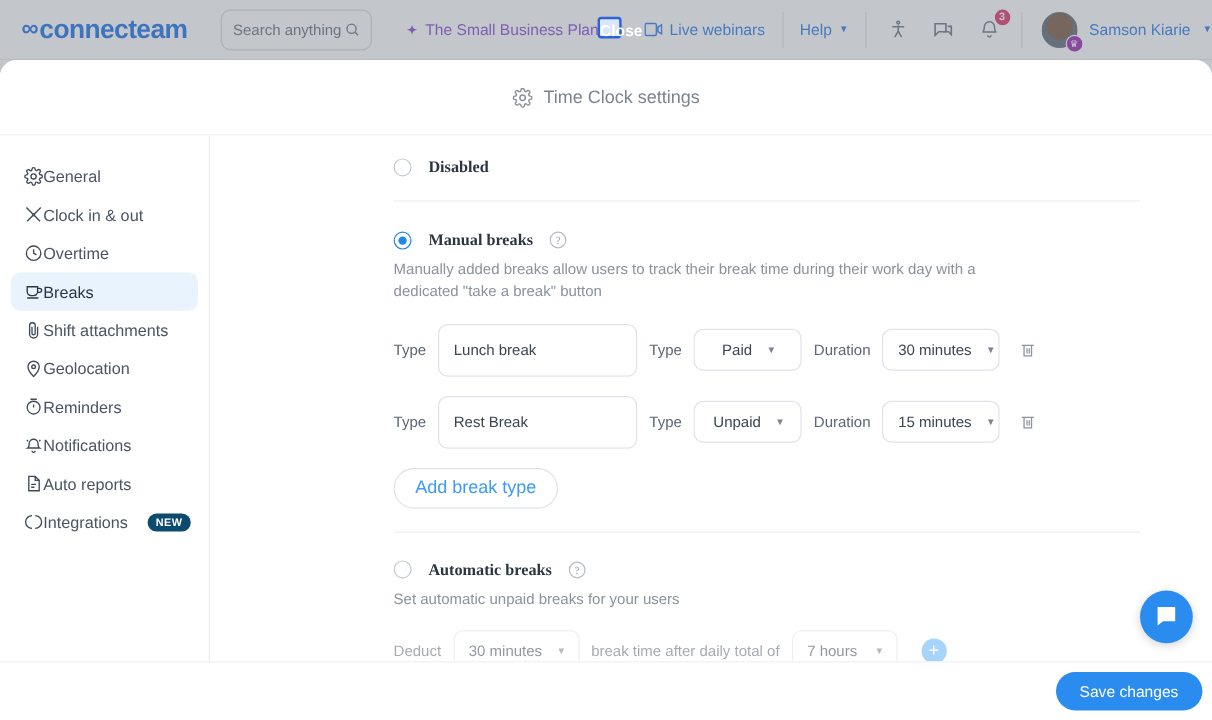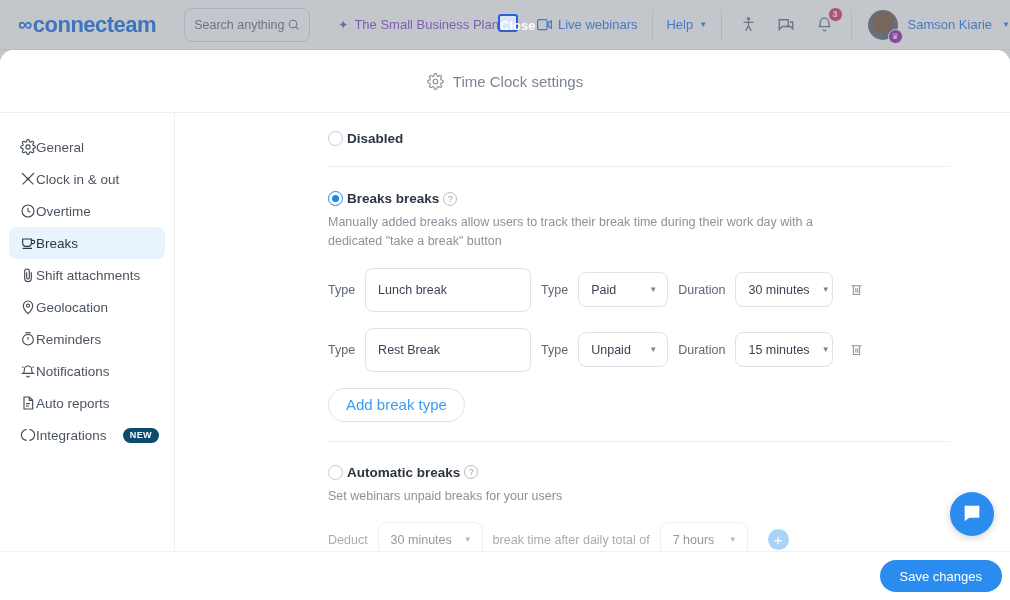--- a/index.html
+++ b/index.html
@@ -152,21 +152,21 @@
   }
 
   .content {
     flex: 1;
     padding: 18px 0 0 0;
     background:#fff;
     position: relative;
   }
   .content-inner { padding-left: 153px; padding-right: 60px; }
 
-  .opt-row { display:flex; align-items:center; gap:4px; }
+  .opt-row { display:flex; align-items:center; gap:14px;font-family:Liberation Serif, serif; }
   .radio {
     width: 15px; height: 15px; border-radius: 50%;
     border: 1.6px solid #c5cbd4; background:#fff;
     flex: 0 0 15px; position: relative;
   }
   .radio.checked { border-color: #1e88e5; }
   .radio.checked::after {
     content:''; position:absolute; left:3px; top:3px;
     width: 7px; height:7px; border-radius:50%; background:#1e88e5;
   }
@@ -190,21 +190,21 @@
     background:#fff; outline:none;
   }
   .select {
     height: 35px; border:1px solid #dfe3e9; border-radius:8px;
     display:flex; align-items:center; justify-content:space-between;
     padding: 0 10px 0 12px; font-size:12.5px; color:#3b4452;
     background:#fff; cursor:pointer;
   }
   .select .v { white-space:nowrap; }
   .select .dd { font-size:8px; color:#7c8490; margin-left:12px; }
-  .sel-w92 { width: 90px; }
+  .sel-w92 { width: 90px; justify-content: center; }
   .sel-w98 { width: 98px; }
   .trash { width:18px; height:18px; color:#8b929c; display:flex; align-items:center; justify-content:center; cursor:pointer; margin-left:4px;}
 
   .add-btn {
     margin-top: 16px;
     height: 34px; padding: 0 17px;
     border: 1px solid #dfe3e9; border-radius: 18px;
     background:#fff; color:#3d9bf5; font-size:15px;
     font-family:"Liberation Sans", sans-serif;
     cursor:pointer;
@@ -483,21 +483,21 @@
           <span class="radio"></span>
           <span class="opt-label">Disabled</span>
         </div>
 
         <div class="hr"></div>
 
         <div style="height:24px"></div>
 
         <div class="opt-row">
           <span class="radio checked"></span>
-          <span class="opt-label">Breaks breaks</span>
+          <span class="opt-label">Manual breaks</span>
           <span class="help-ico">?</span>
         </div>
         <div class="desc">Manually added breaks allow users to track their break time during their work day with a dedicated "take a break" button</div>
 
         
         <div class="break-row">
           <span class="field-label">Type</span>
           <input class="text-input" value="Lunch break" style="">
           <span class="field-label">Type</span>
           <div class="select sel-w92">
@@ -547,21 +547,21 @@
 
         <div class="hr" style="margin-top:19px"></div>
 
         <div style="height:23px"></div>
 
         <div class="opt-row">
           <span class="radio"></span>
           <span class="opt-label">Automatic breaks</span>
           <span class="help-ico">?</span>
         </div>
-        <div class="desc">Set webinars unpaid breaks for your users</div>
+        <div class="desc">Set automatic unpaid breaks for your users</div>
 
         <div class="break-row dim">
           <span class="field-label">Deduct</span>
           <div class="select" style="width:105px">
             <span class="v">30 minutes</span>
             <span class="dd">▼</span>
           </div>
           <span class="field-label">break time after daily total of</span>
           <div class="select" style="width:88px">
             <span class="v">7 hours</span>

